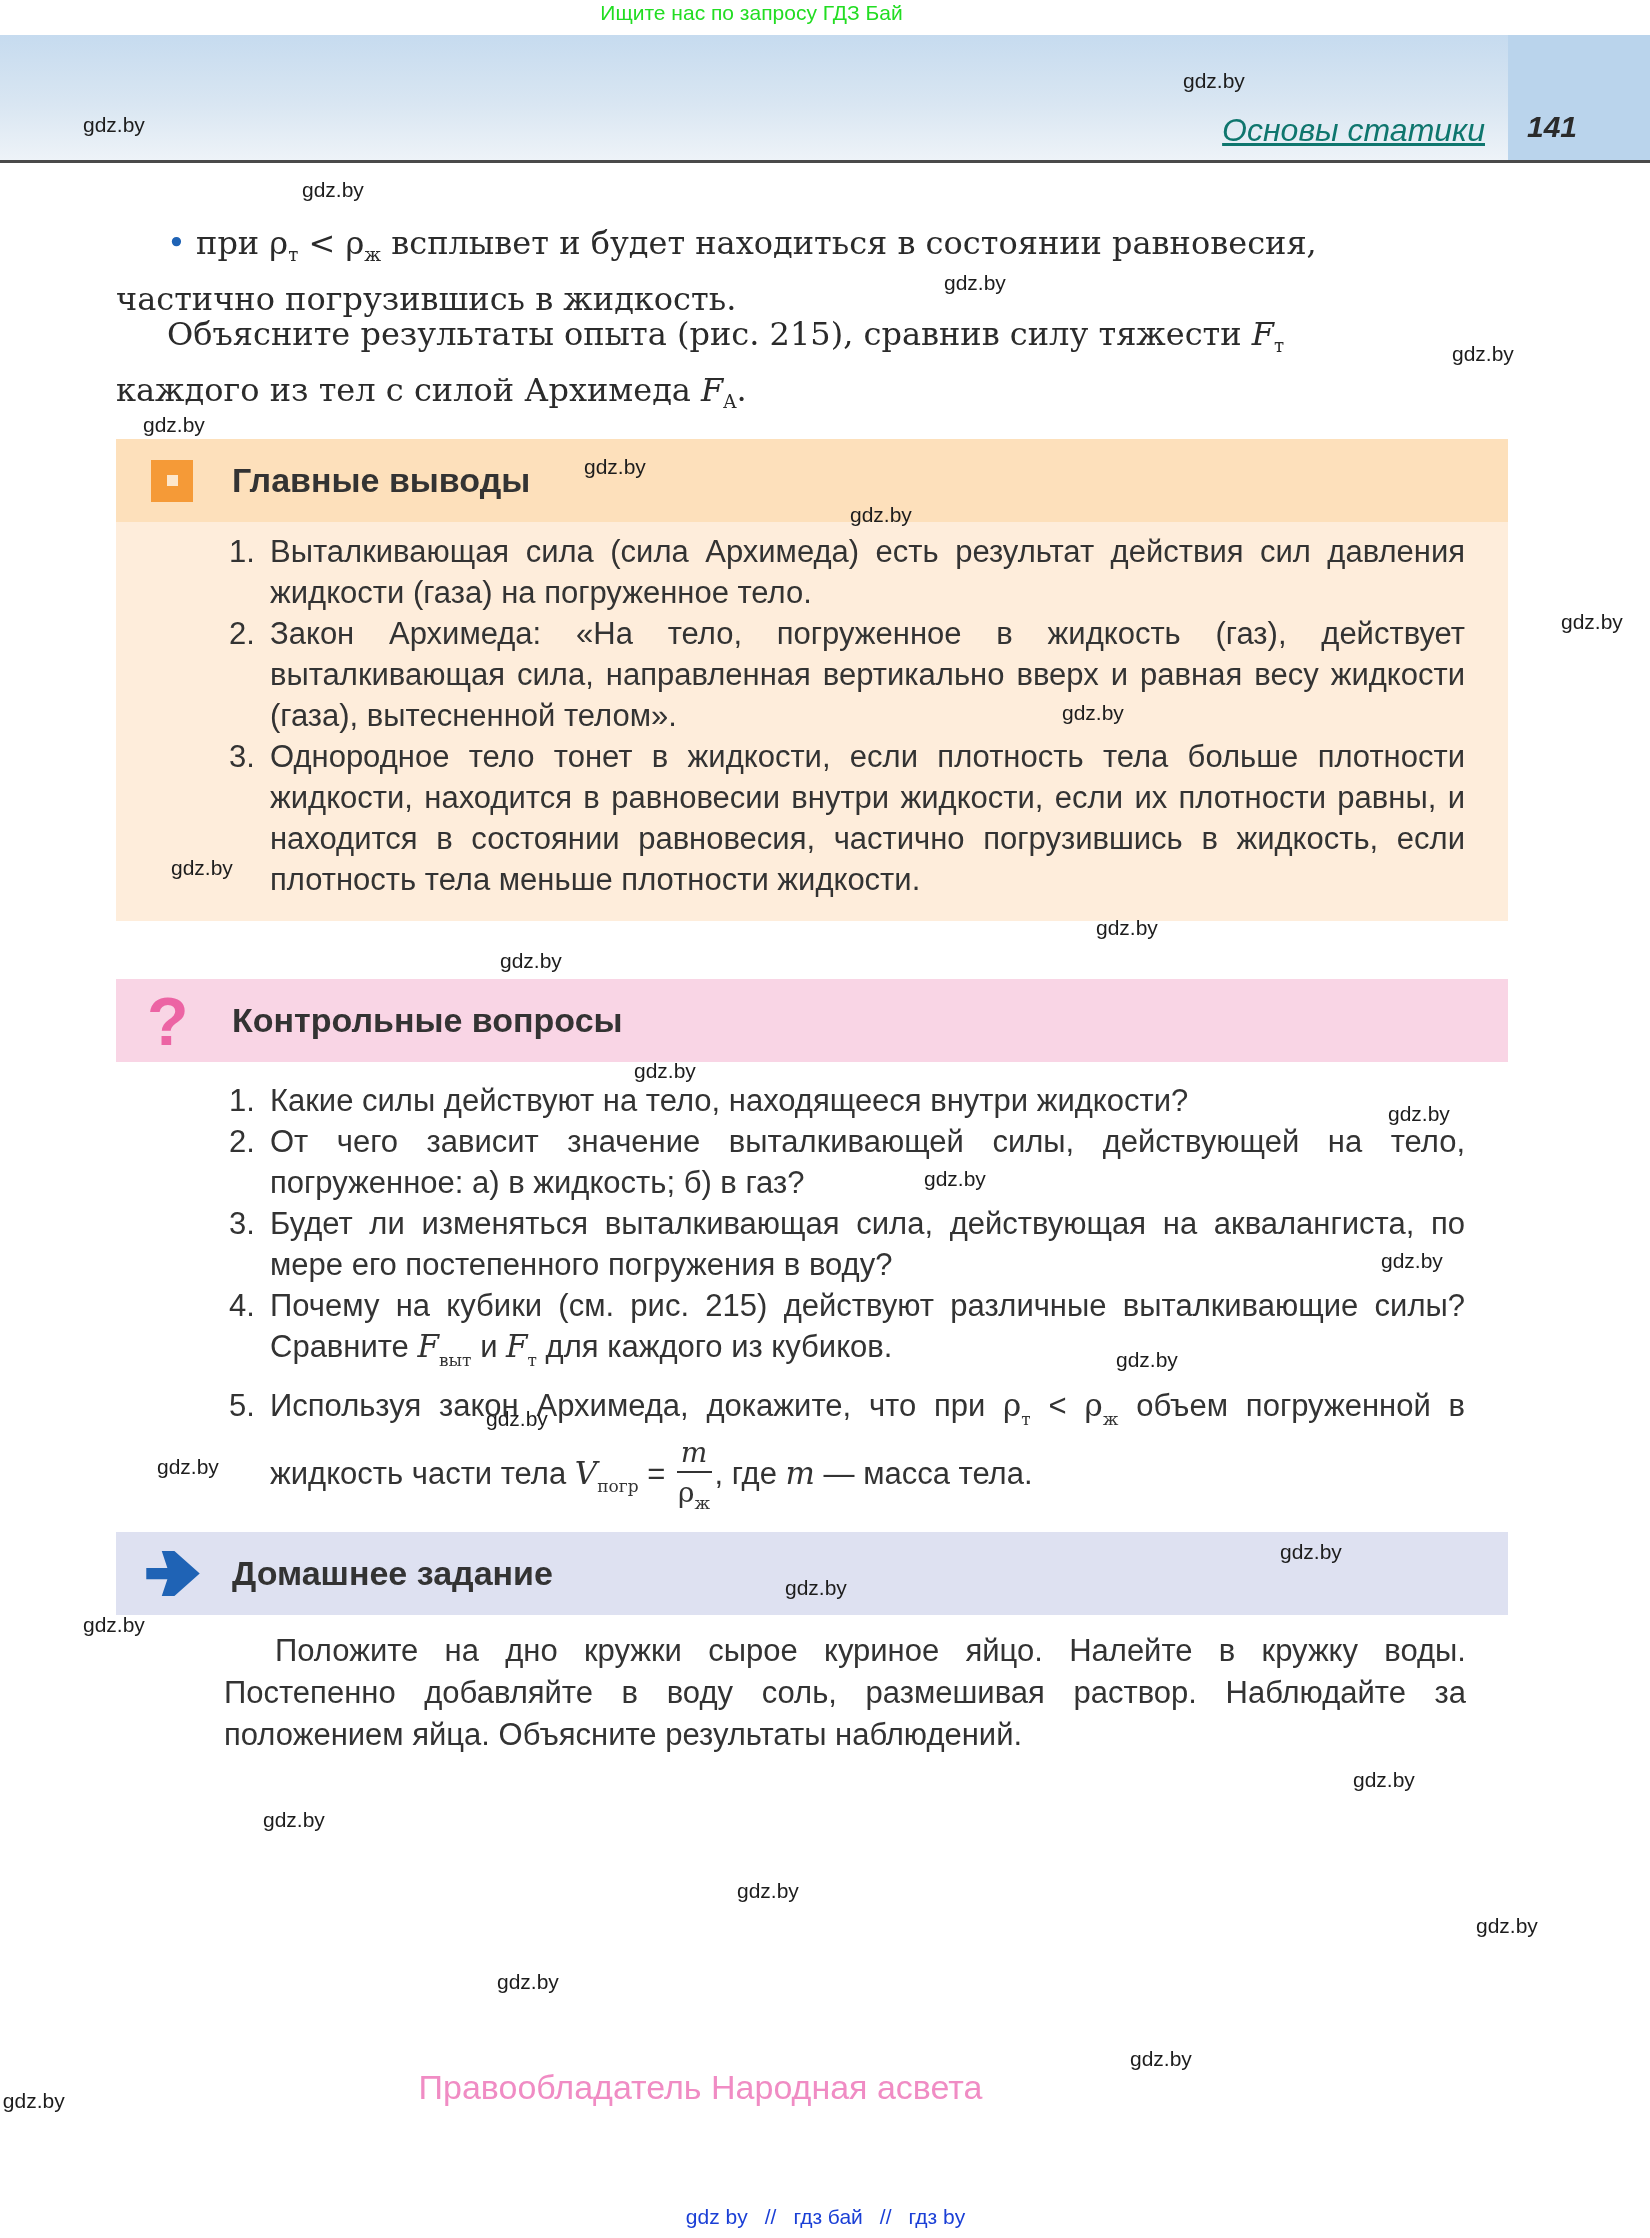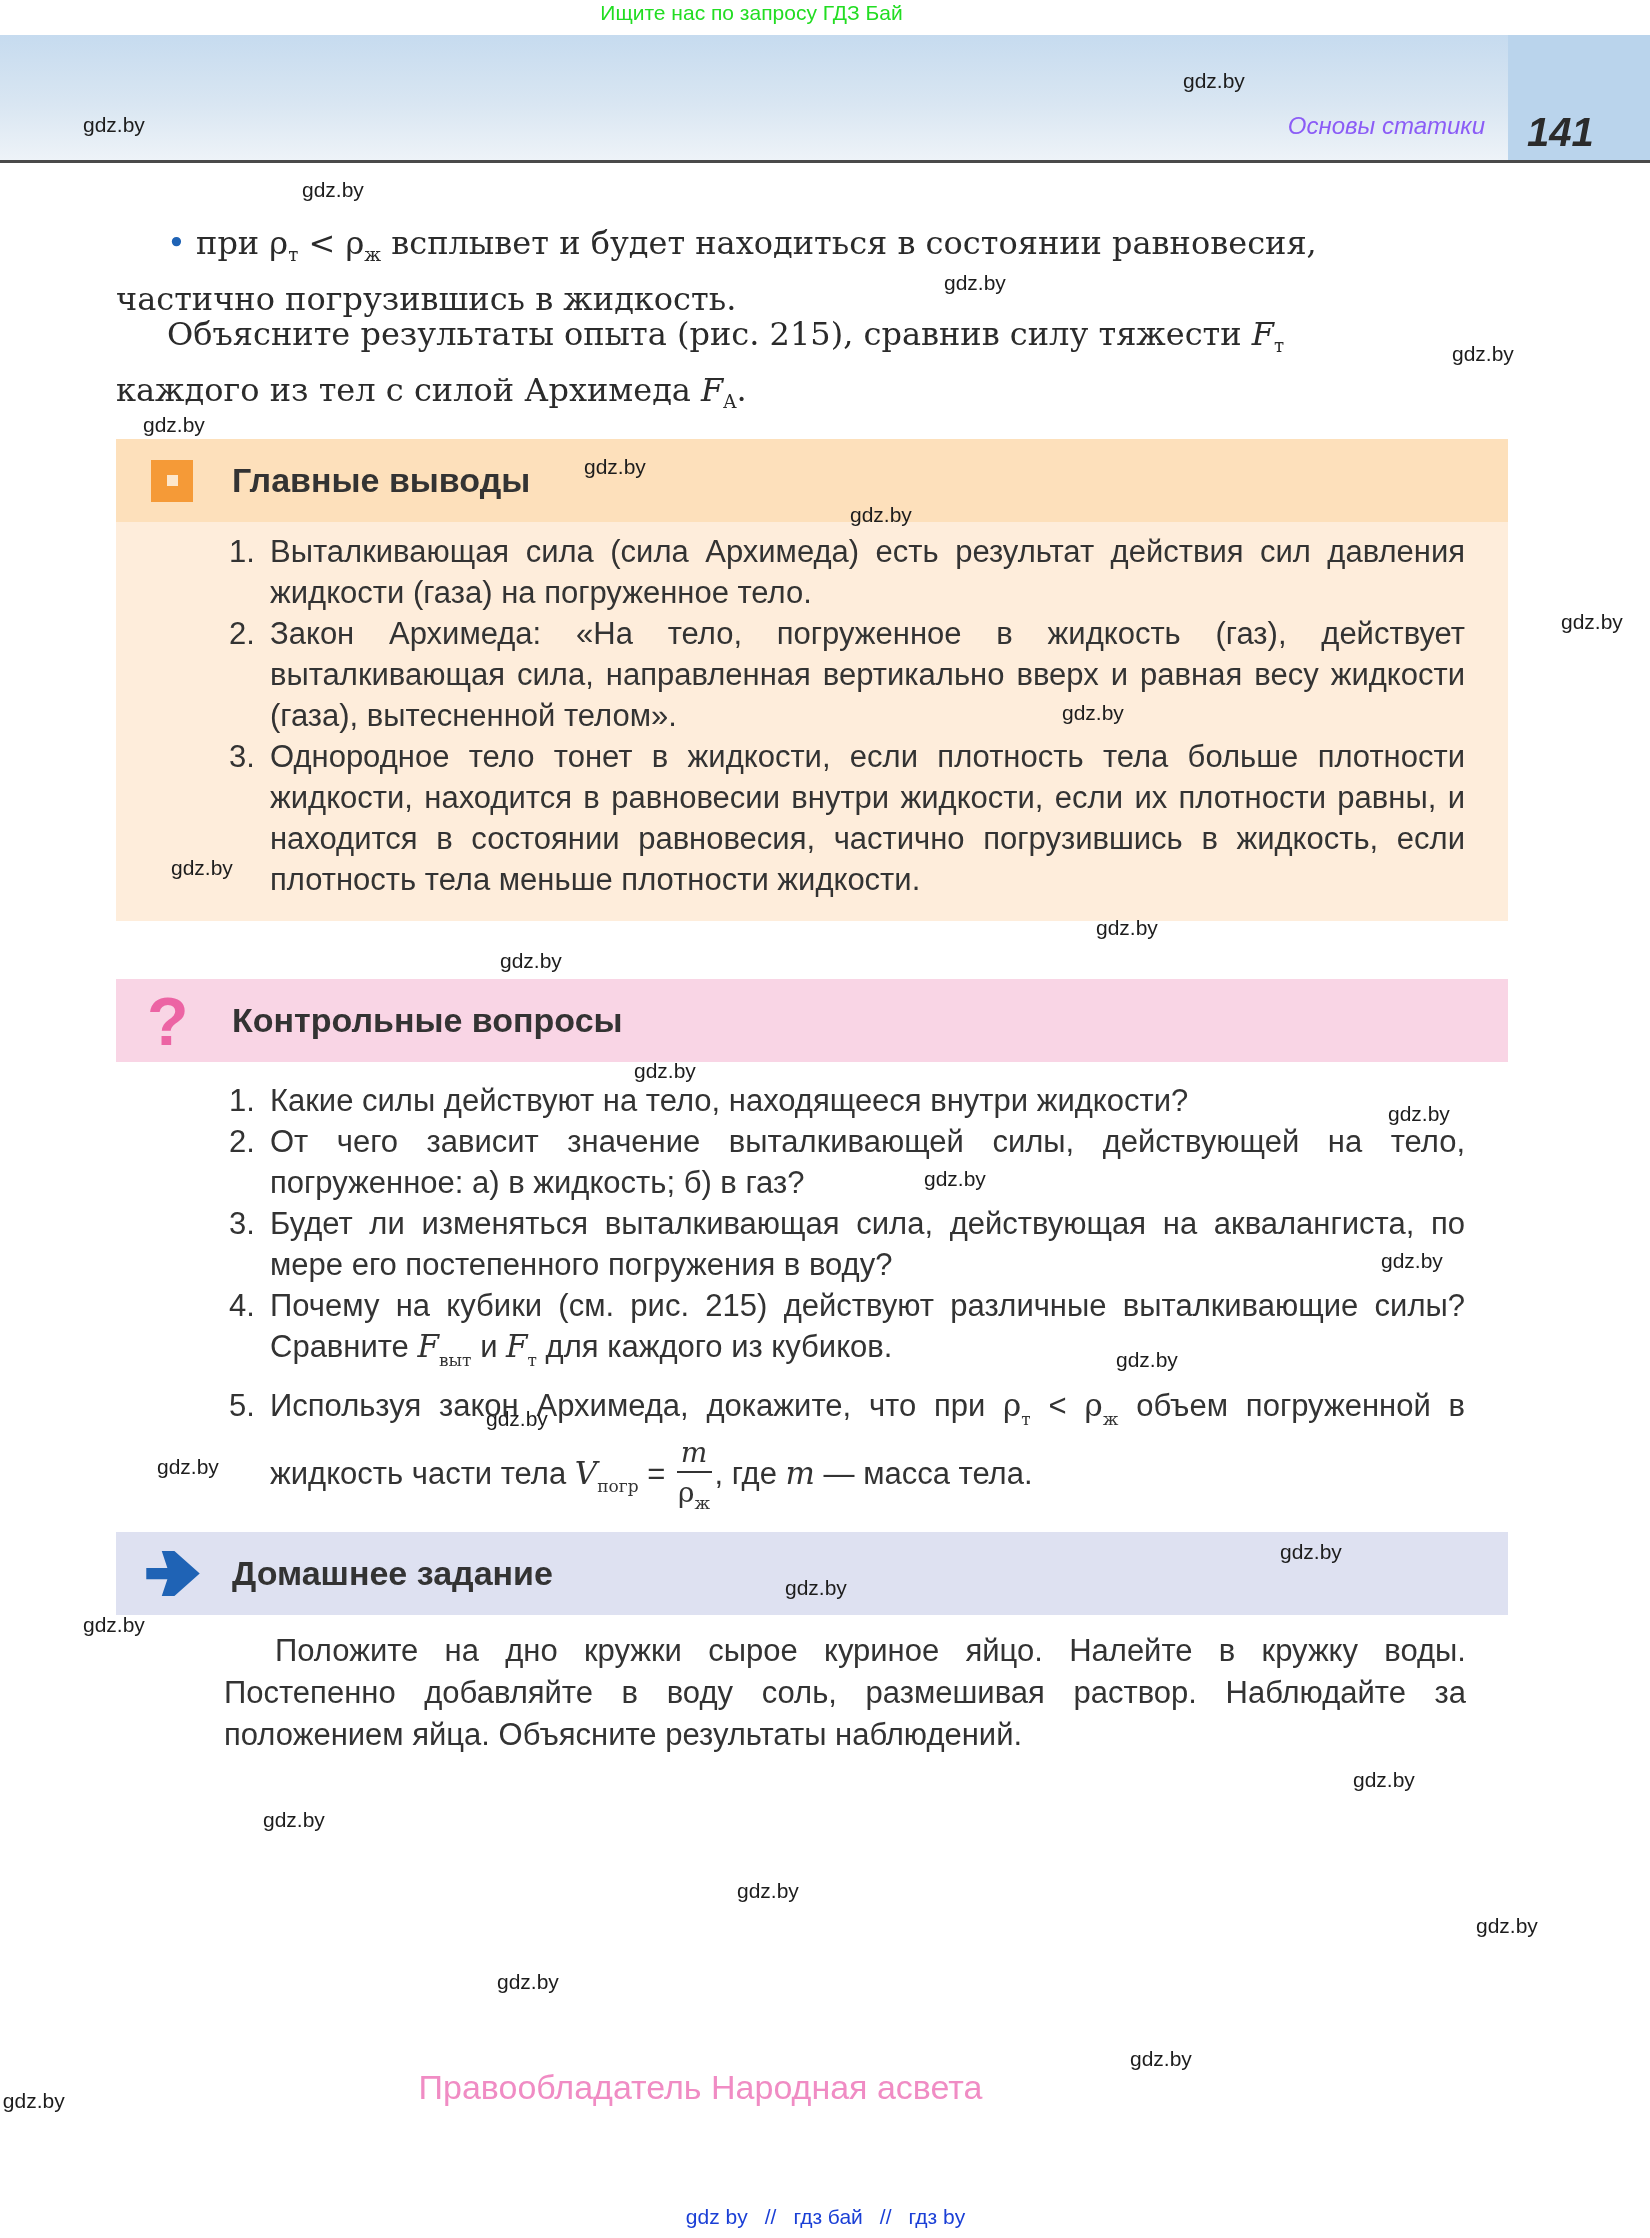--- a/index.html
+++ b/index.html
@@ -17,24 +17,24 @@
     left: 0; top: 35px; width: 1508px; height: 126px;
     background: linear-gradient(180deg, #c6dbef 0%, #d9e6f2 55%, #eef3f8 100%);
   }
   .header-pagebox {
     left: 1508px; top: 35px; width: 143px; height: 126px; background: #bad4ec;
   }
   .header-rule {
     left: 0; top: 160px; width: 1651px; height: 2.8px; background: #4a4a4a;
   }
   .running-title {
-    right: 166px; top: 112px; font-size: 24px; font-style: italic; color: #8b5cf6;
+    right: 166px; top: 112px; font-size: 32px; font-style: italic; color: #0f766e; text-decoration: underline;
   }
   .page-number {
-    left: 1527px; top: 110px; font-size: 40px; font-weight: bold; font-style: italic; color: #2b2b2b;
+    left: 1527px; top: 110px; font-size: 30px; font-weight: bold; font-style: italic; color: #2b2b2b;
   }
   .serif-para {
     font-family: "DejaVu Serif", serif; font-size: 32px; line-height: 45px; color: #2b2b2b;
     left: 116px; width: 1279px;
   }
   .serif-para .sub { font-size: 18.3px; vertical-align: -7px; }
   .serif-para i { font-style: italic; }
   .bullet-dot { color: #1f63b5; }
   .section-head {
     left: 116px; width: 1392px; height: 83px; display: flex; align-items: center; text-decoration: underline;

